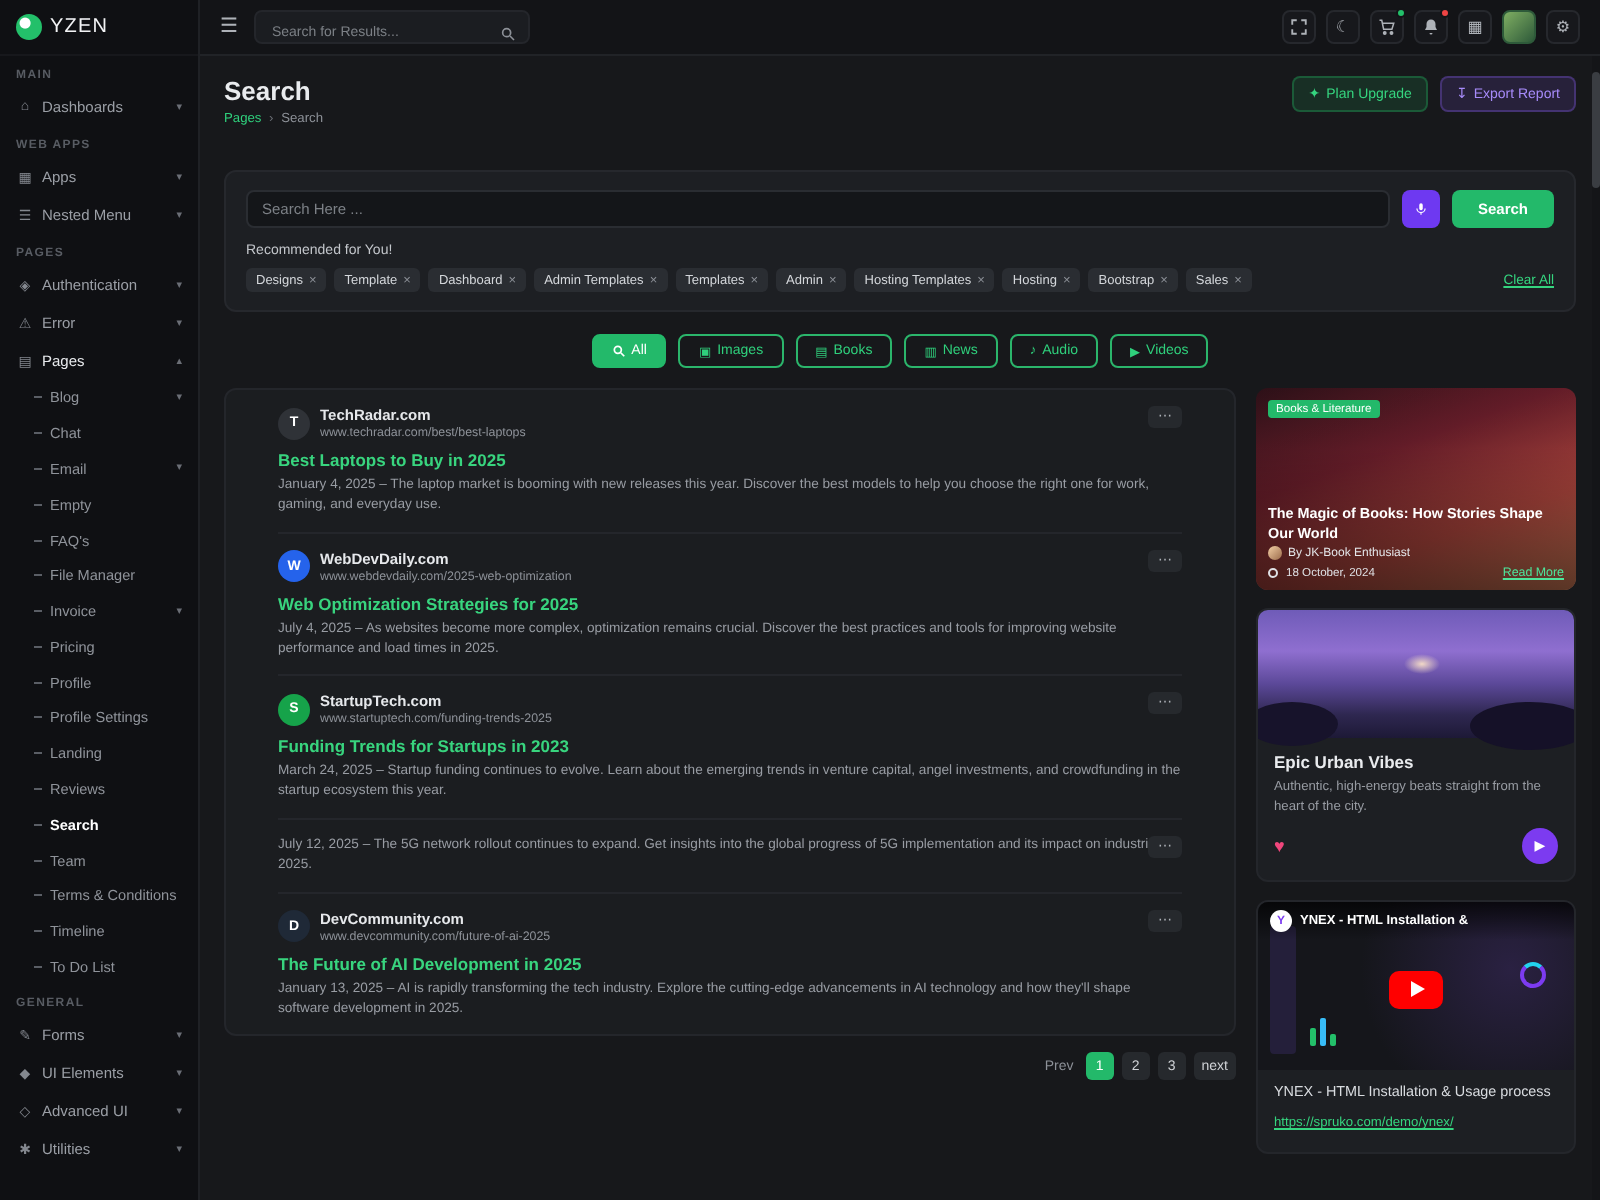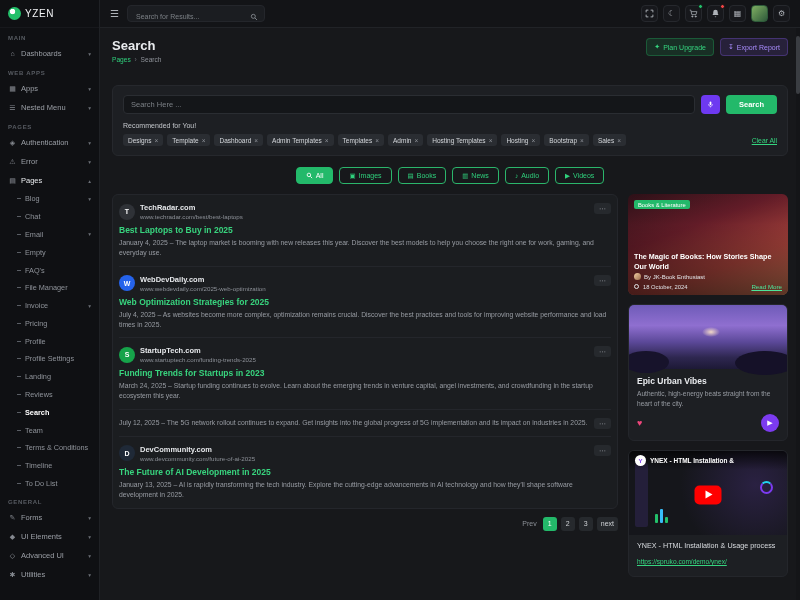--- a/index.html
+++ b/index.html
@@ -61,21 +61,21 @@
   .tag .x{color:#8d9198}
   .clear-all{margin-left:auto;color:#35d57f;font-size:6.8px;text-decoration:underline;cursor:pointer}
 
   .filters{display:flex;justify-content:center;gap:6px;margin:11px 0 10px}
   .fbtn{border:1px solid #2bb56b;color:#2fd07c;background:transparent;border-radius:4px;font-size:7px;padding:3.5px 9px;display:flex;gap:3px;align-items:center;cursor:pointer}
   .fbtn .f-ico{font-size:6.5px}
   .fbtn.active{background:#23b96a;color:#fff;border-color:#23b96a}
 
   .body-grid{display:flex;gap:10px;align-items:flex-start}
   .results-col{flex:1;min-width:0}
-  .results-card{background:#1b1d20;border:1px solid #24262b;border-radius:6px;padding:0 6px}
+  .results-card{background:#1b1d20;border:1px solid #24262b;border-radius:6px;padding:0 26px}
   .result{padding:8px 0;border-bottom:1px solid #24262b;position:relative}
   .result:last-child{border-bottom:none}
   .r-head{display:flex;gap:5px;align-items:center}
   .r-avatar{width:16px;height:16px;border-radius:50%;display:flex;align-items:center;justify-content:center;font-size:7px;font-weight:700;color:#fff;flex:0 0 auto}
   .r-site{font-size:7.5px;color:#e6e8eb;font-weight:700}
   .r-url{font-size:6.2px;color:#8d9198;margin-top:1px;cursor:pointer}
   .r-more{position:absolute;right:0;top:8px;background:#26292d;border:none;border-radius:3px;color:#aeb2b8;font-size:7px;width:17px;height:11px;line-height:5px;cursor:pointer;padding:0}
   .r-title{font-size:8.5px;color:#38d47e;font-weight:700;margin:5px 0 3px;cursor:pointer}
   .r-desc{font-size:6.8px;color:#989ca3;line-height:1.45}
 

